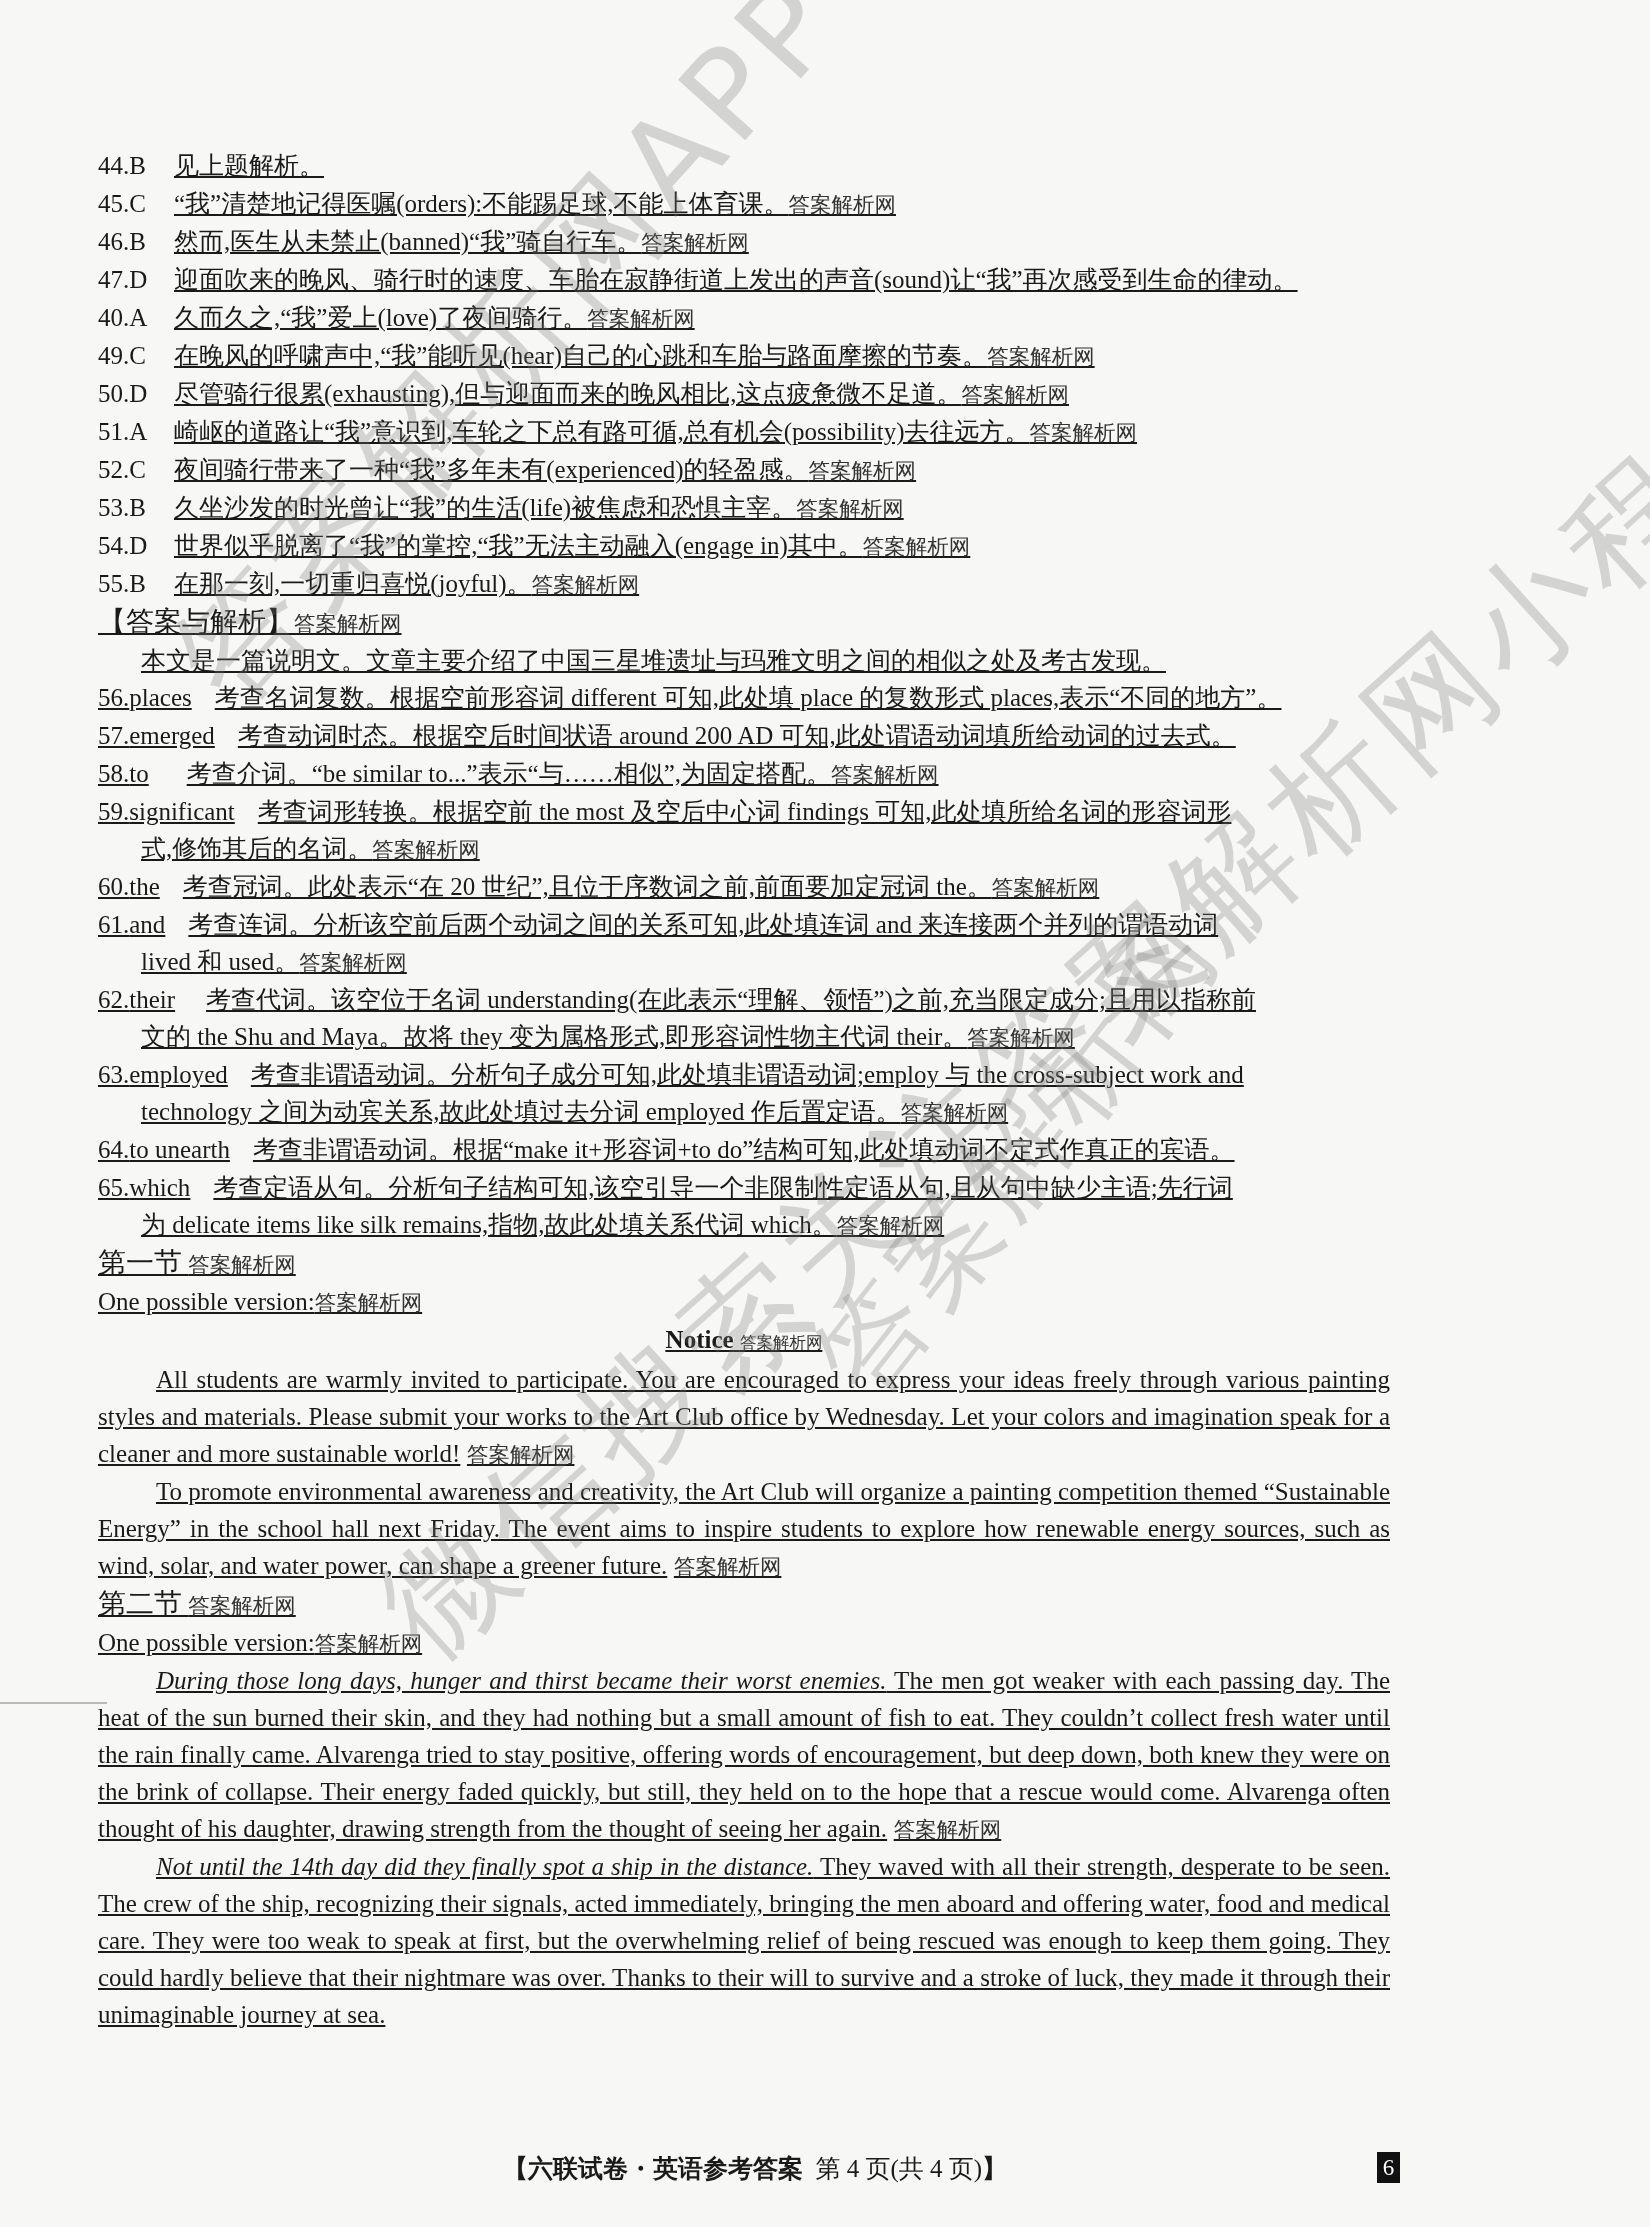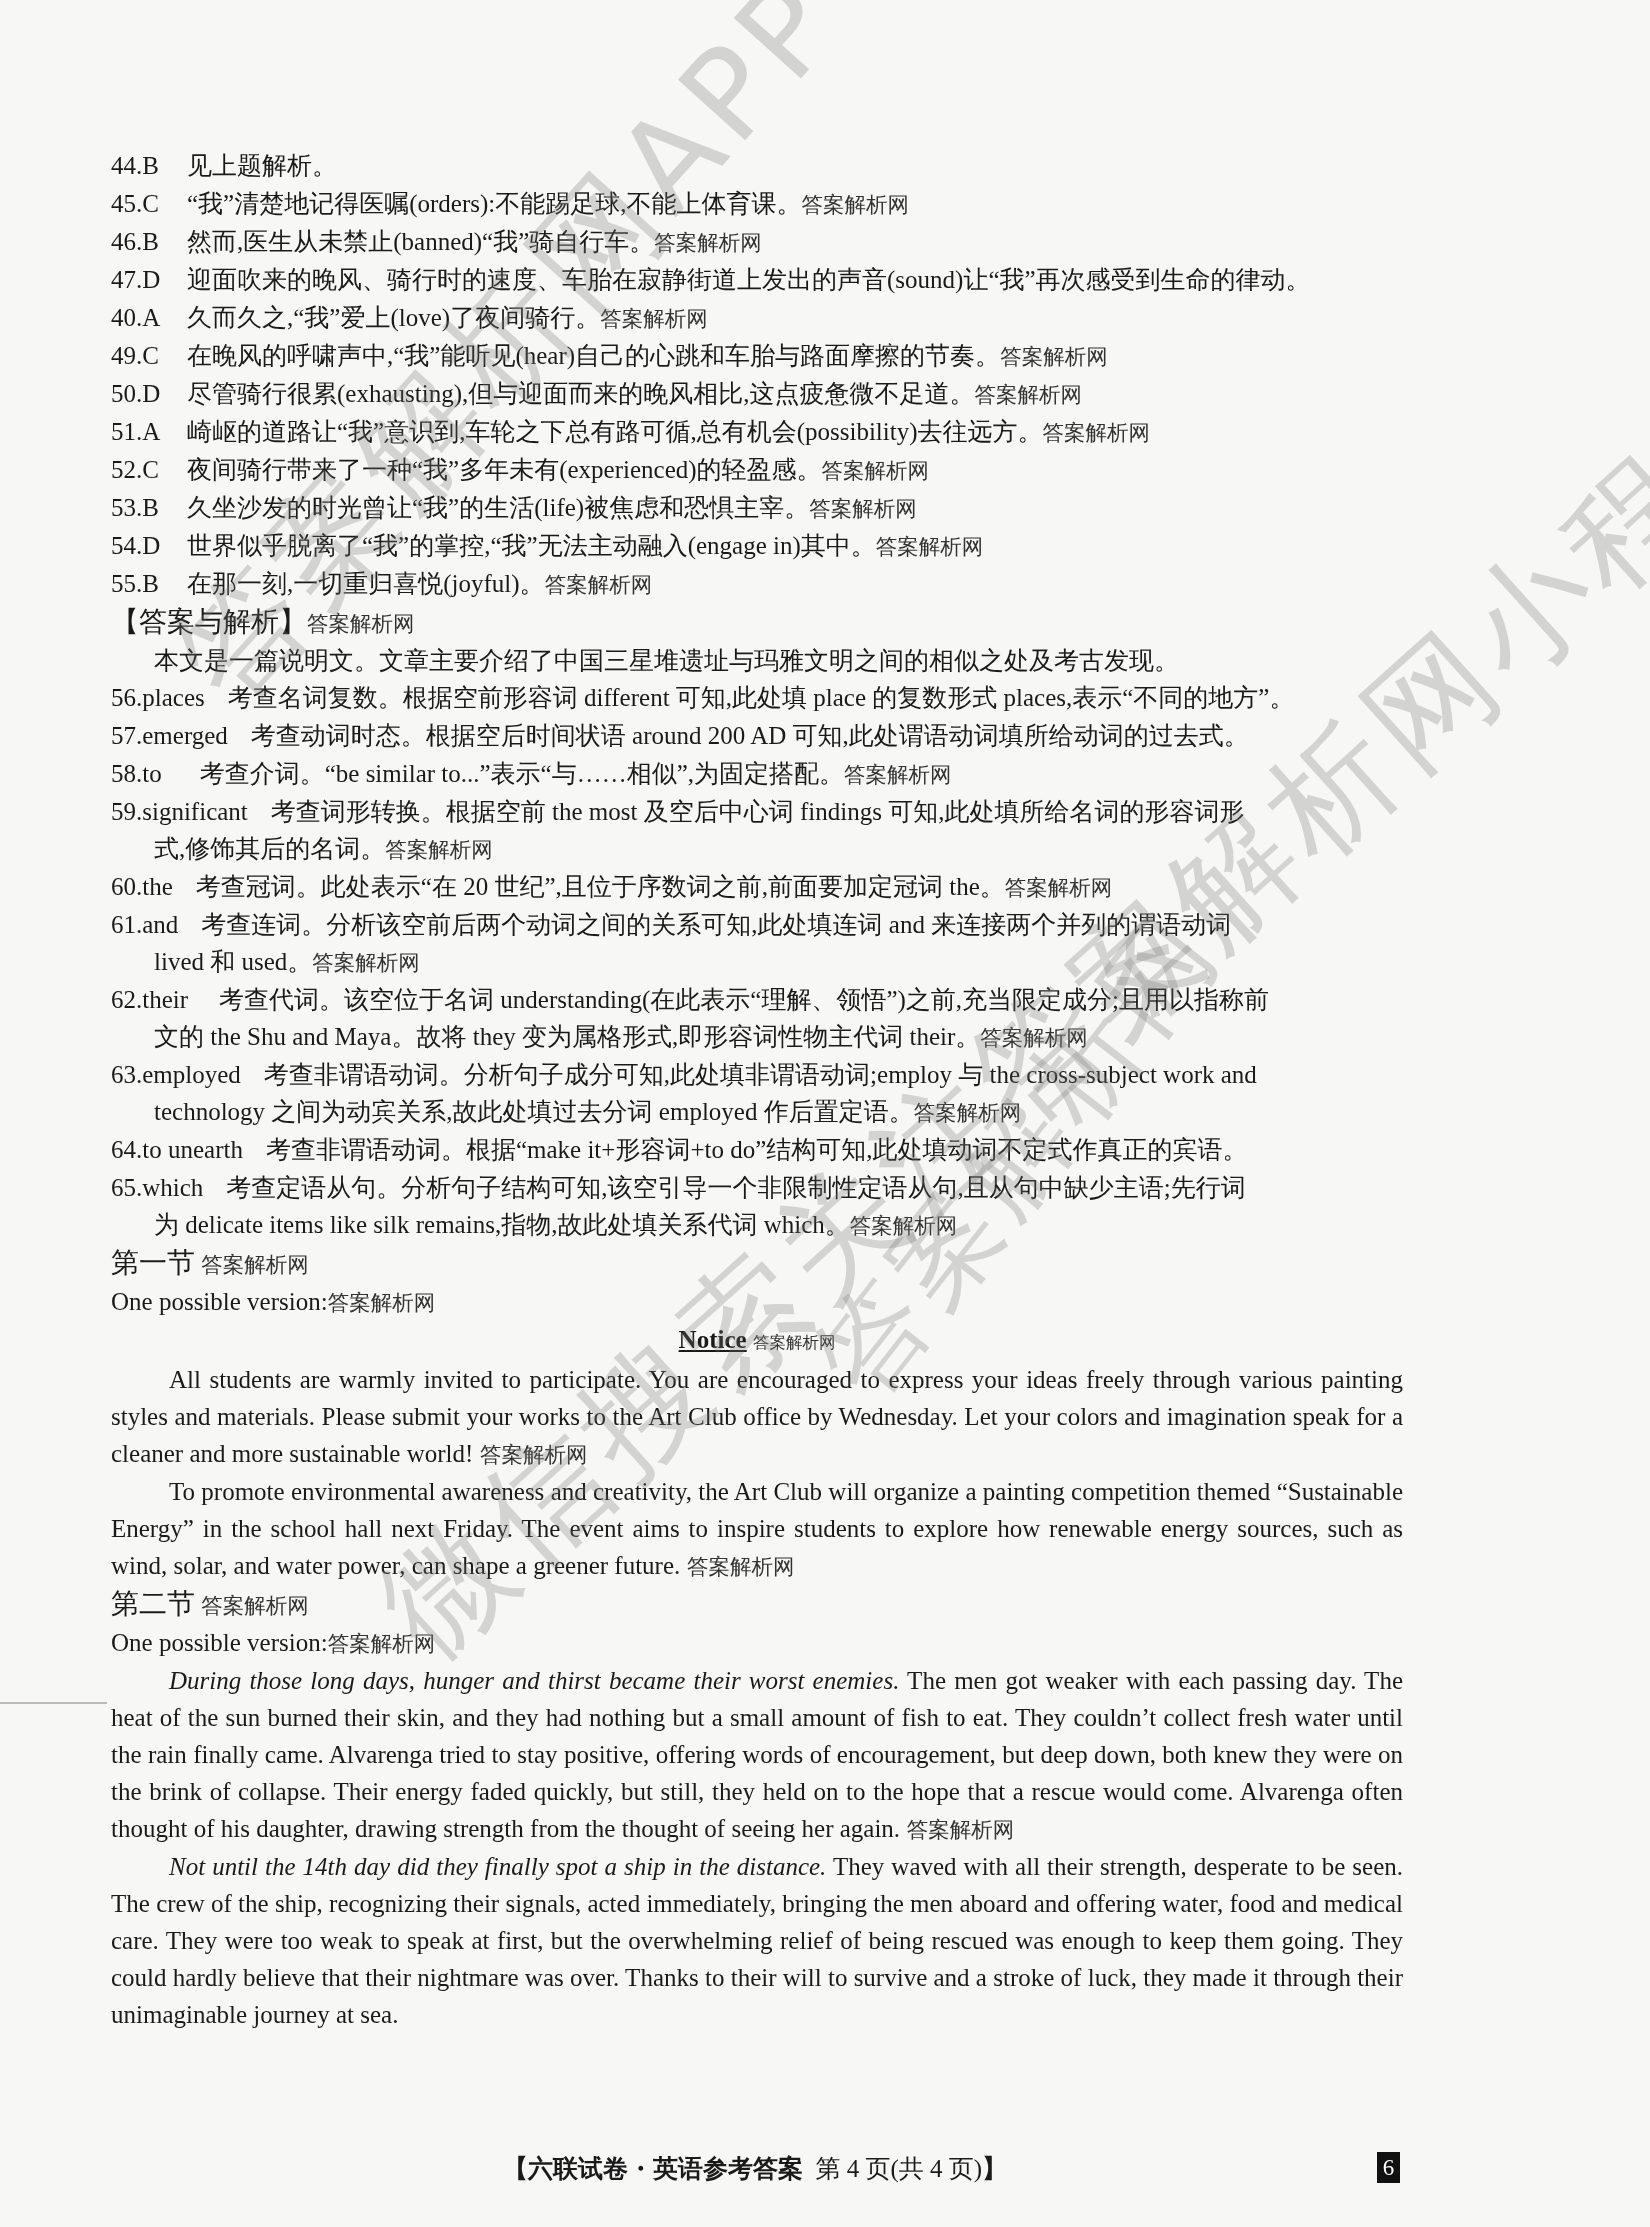--- a/index.html
+++ b/index.html
@@ -4,22 +4,22 @@
 <style>
   html, body { margin: 0; padding: 0; }
   body {
     width: 1651px; height: 2227px; overflow: hidden;
     background: #f7f7f5;
     font-family: "Liberation Serif", "DejaVu Serif", serif;
     color: #1a1a1a;
     position: relative;
   }
   .page {
-    position: absolute; left: 111px; top: 147px; width: 1292px;
-    font-size: 25px; line-height: 37px;
+    position: absolute; left: 98px; top: 147px; width: 1292px;
+    font-size: 25px; line-height: 37px; text-decoration: underline;
   }
   .line { white-space: nowrap; }
   .ans { display: inline-block; width: 76px; }
   .indent { padding-left: 43px; }
   .cont { padding-left: 43px; }
   .wm { font-family: "DejaVu Sans", sans-serif; font-size: 21.5px; color: #333; }
   .note-title { text-align: center; font-weight: bold; }
   .note-title span.t { text-decoration: underline; text-align: center; }
   .para { text-indent: 58px; text-align: justify; white-space: normal; }
   .it { font-style: italic; }

